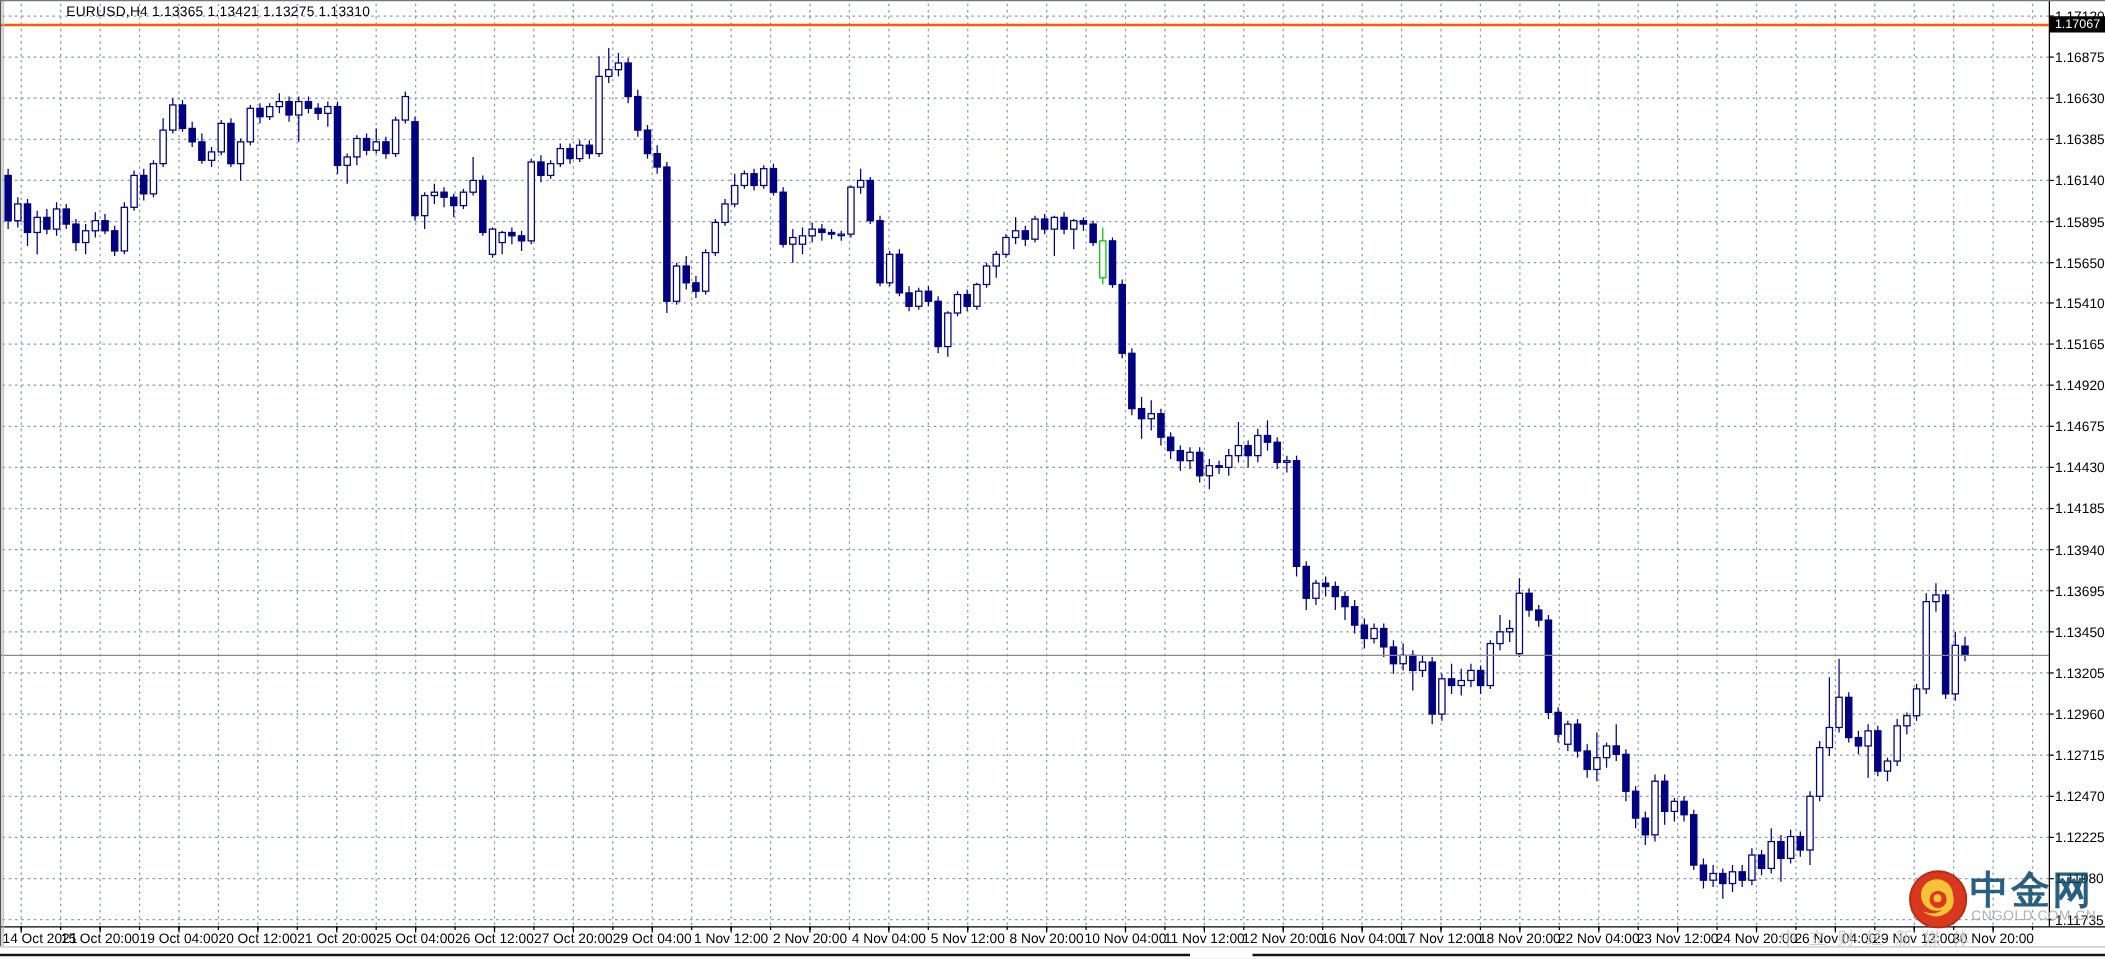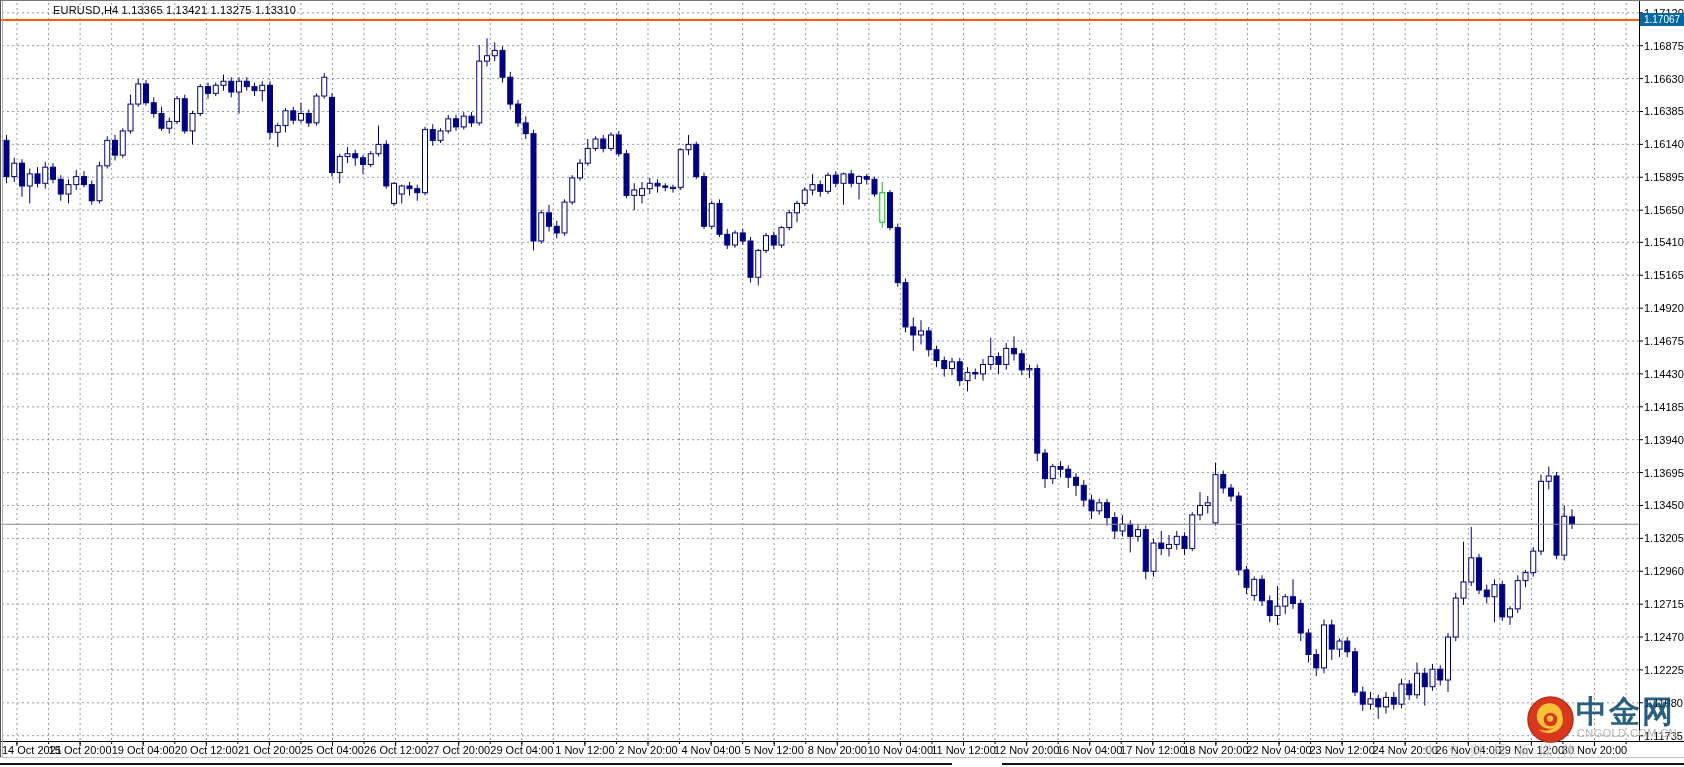--- a/index.html
+++ b/index.html
@@ -689,21 +689,21 @@
         <text y="754" class="axlbl" x="1468.3" text-anchor="middle">26 Nov 04:00</text>
         <line x1="1531.4" y1="741" x2="1531.4" y2="746" stroke="#000"></line>
         <text y="754" class="axlbl" x="1531.4" text-anchor="middle">29 Nov 12:00</text>
         <line x1="1594.5" y1="741" x2="1594.5" y2="746" stroke="#000"></line>
         <text y="754" class="axlbl" x="1594.5" text-anchor="middle">30 Nov 20:00</text>
       </g>
     </svg>
 
   <div class="chart-title">EURUSD,H4 1.13365 1.13421 1.13275 1.13310</div>
 
-  <div class="tag orange" style="background: #0369a1;">1.17067</div>
+  <div class="tag orange" style="background: #000000;">1.17067</div>
 
   <div class="tag black" style="background: rgb(0, 0, 0);">1.13310</div>
 
   <svg class="logo-icon" viewBox="0 0 48 48">
     <circle cx="24" cy="24" r="23" fill="#d8391e"></circle>
     <circle cx="24" cy="24" r="23" fill="none" stroke="#b92c14" stroke-width="1.5"></circle>
     <path d="M36 20 Q39 30 30.5 35.5 Q21 41 11.5 34 Q22.5 38 29 31 Q34.5 25.5 33 18 Z" fill="#f6c237"></path>
     <circle cx="23" cy="20.5" r="13" fill="#f6c237"></circle>
     <circle cx="24" cy="24" r="7" fill="#d8391e"></circle>
     <circle cx="23.5" cy="23" r="3.2" fill="#f6c237"></circle>

